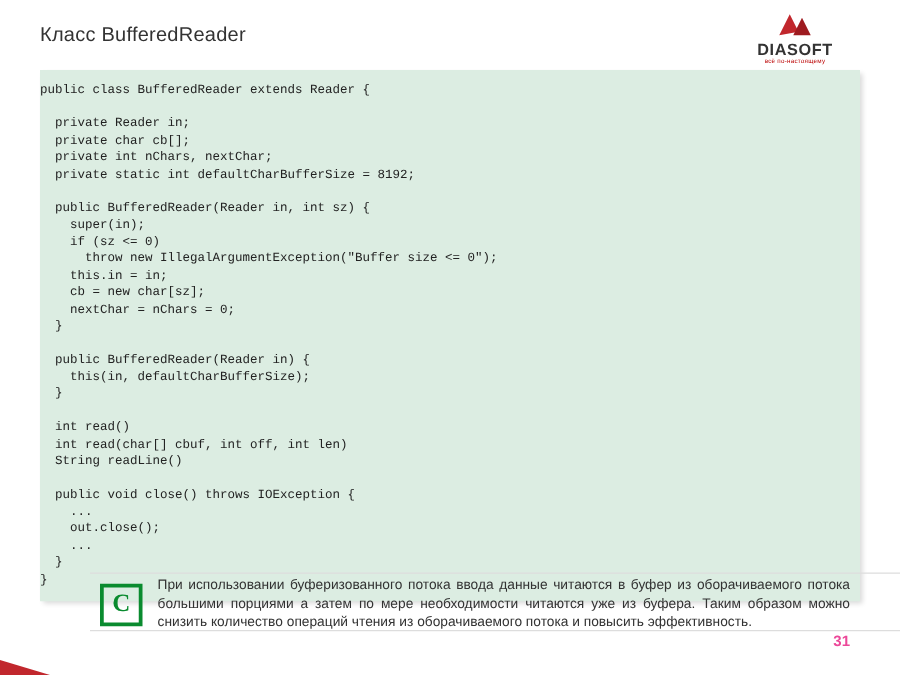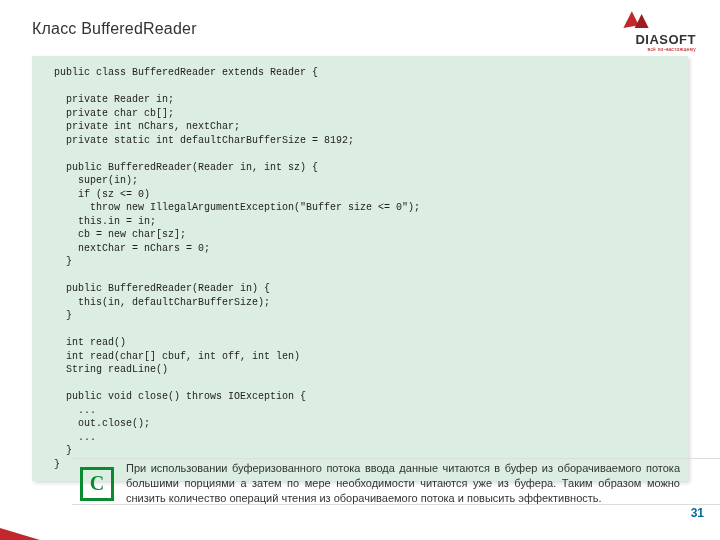--- a/index.html
+++ b/index.html
@@ -1,30 +1,30 @@
 <!DOCTYPE html>
 <html><head>
   <meta charset="utf-8">
   <style>
     * { margin: 0; padding: 0; box-sizing: border-box; }
     html, body { width: 720px; height: 540px; font-family: Arial, Helvetica, sans-serif; background: #fff; overflow: hidden; }
     .slide { position: relative; width: 720px; height: 540px; padding: 20px 32px 0 32px; }
     .title { font-size: 16px; font-weight: 400; color: #333; margin-bottom: 18px; letter-spacing: 0.2px; }
-    .logo { position: absolute; top: 8px; right: 24px; text-align: right; width: 120px; }
+    .logo { position: absolute; top: 8px; right: 24px; text-align: center; width: 120px; }
     .logo-mark { width: 28px; height: 22px; margin: 0 auto 2px auto; position: relative; }
     .logo-mark svg { width: 100%; height: 100%; }
     .logo-name { font-size: 13px; font-weight: 700; color: #333; letter-spacing: 0.5px; }
     .logo-tag { font-size: 5px; color: #b00; letter-spacing: 0.2px; margin-top: -1px; }
-    .codeblock { background: #dcede2; padding: 10px 22px; font-family: "Courier New", Courier, monospace; font-size: 10px; line-height: 1.35; color: #222; box-shadow: 2px 2px 4px rgba(0,0,0,0.15); white-space: pre; overflow: hidden; }
+    .codeblock { background: #dcede2; padding: 10px 0; font-family: "Courier New", Courier, monospace; font-size: 10px; line-height: 1.35; color: #222; box-shadow: 2px 2px 4px rgba(0,0,0,0.15); white-space: pre; overflow: hidden; }
     .callout { position: absolute; left: 80px; right: 40px; bottom: 34px; display: flex; align-items: stretch; gap: 12px; }
     .c-badge { width: 34px; height: 34px; border: 3px solid #0a8b2f; color: #0a8b2f; font-size: 20px; font-weight: 700; display: flex; align-items: center; justify-content: center; flex: 0 0 34px; align-self: center; font-family: Georgia, serif; }
     .c-text { font-size: 11px; line-height: 1.35; color: #333; text-align: justify; }
     .rule { position: absolute; left: 72px; right: 0; top: 458px; height: 1px; background: #ddd; }
     .rule2 { position: absolute; left: 72px; right: 0; top: 504px; height: 1px; background: #ddd; }
-    .pagenum { position: absolute; right: 16px; bottom: 20px; font-size: 12px; color: #0369a1; font-weight: 700; }
+    .pagenum { position: absolute; right: 40px; bottom: 20px; font-size: 12px; color: #ec4899; font-weight: 700; }
     .redcorner { position: absolute; left: 0; bottom: 0; width: 40px; height: 20px; }
     .redcorner svg { width: 100%; height: 100%; display: block; }
   </style>
 </head>
 <body>
 
 <div class="slide">
 
   <div class="logo">
     <div class="logo-mark">

